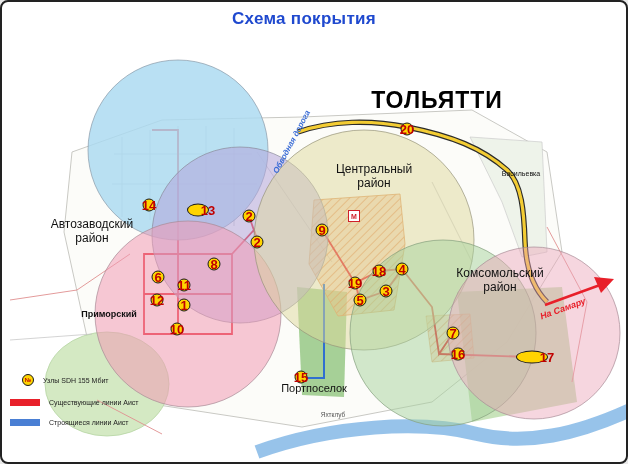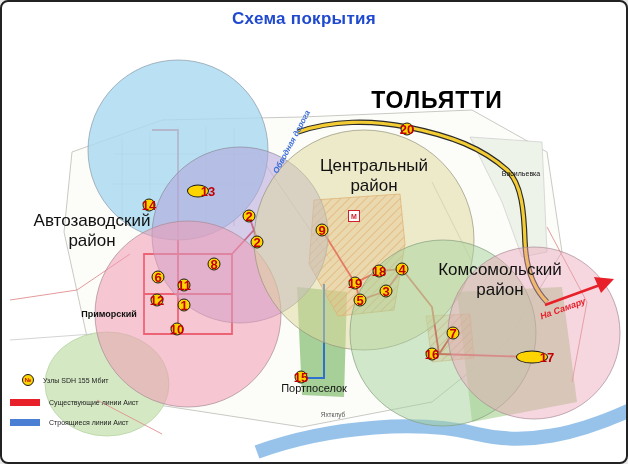--- a/index.html
+++ b/index.html
@@ -4,21 +4,21 @@
 <style>
   html,body{margin:0;padding:0;background:#e9e9e9;font-family:"Liberation Sans","DejaVu Sans",sans-serif;}
   .frame{position:relative;width:628px;height:464px;margin:0 auto;background:#fff;border:2px solid #222;
          border-radius:8px;overflow:hidden;box-sizing:border-box;}
   .frame svg{position:absolute;left:0;top:0;}
   .overlay{position:absolute;left:0;top:0;width:100%;height:100%;}
   .lbl{position:absolute;transform:translate(-50%,-50%);white-space:pre-line;text-align:center;line-height:1.2;color:#111;}
   .title-line{position:absolute;transform:translateX(-50%);font-weight:bold;font-size:17px;letter-spacing:.3px;}
   .city{font-weight:bold;font-size:23px;letter-spacing:1px;color:#000;}
   .district-big{font-weight:bold;font-size:15px;}
-  .district{font-size:17px;}
+  .district{font-size:12px;}
   .town-small{font-size:7px;}
   .tiny{font-size:6.5px;color:#555;}
   .primorsky{font-size:9px;font-weight:bold;}
   .port{font-size:11px;}
   .samara{font-size:9px;font-weight:bold;font-style:italic;transform:translate(-50%,-50%) rotate(-20deg);}
   .roadlbl{font-size:8px;font-weight:bold;font-style:italic;transform:translate(-50%,-50%) rotate(-62deg);}
   .metro{position:absolute;transform:translate(-50%,-50%);width:10px;height:10px;background:#fff;border:1.5px solid #d0202a;
          color:#d0202a;font-size:7px;font-weight:bold;display:flex;align-items:center;justify-content:center;line-height:1;}
   .node{position:absolute;width:13px;height:13px;border-radius:50%;background:var(--node-fill,#ffd400);
         border:1px solid #1a1a1a;color:var(--node-num,#c00000);font-size:13px;font-weight:bold;
@@ -128,37 +128,37 @@
     <div class="lbl town-small" style="left:519px;top:172px;">Васильевка</div>
     <div class="lbl tiny" style="left:331px;top:413px;">Яхтклуб</div>
     <div class="lbl samara" style="left:561px;top:307px;color:#e8202a;">На Самару</div>
     <div class="lbl roadlbl" style="left:290px;top:140px;color:#3a6cd6;">Обводная дорога</div>
     <div class="metro" style="left:352px;top:214px;">М</div>
   </div>
 
   <div class="overlay">
       <div class="node" style="left: 405px; top: 127px;">20</div>
       <div class="node" style="left: 147px; top: 203px;">14</div>
-      <div class="node" style="left: 196px; top: 189px; padding-left: 20px;">13</div>
+      <div class="node" style="left: 196px; top: 208px; padding-left: 20px;">13</div>
       <div class="node" style="left: 247px; top: 214px;">2</div>
       <div class="node" style="left: 255px; top: 240px;">2</div>
       <div class="node" style="left: 320px; top: 228px;">9</div>
       <div class="node" style="left: 212px; top: 262px;">8</div>
       <div class="node" style="left: 156px; top: 275px;">6</div>
       <div class="node" style="left: 182px; top: 283px;">11</div>
       <div class="node" style="left: 155px; top: 298px;">12</div>
       <div class="node" style="left: 182px; top: 303px;">1</div>
       <div class="node" style="left: 175px; top: 327px;">10</div>
       <div class="node" style="left: 353px; top: 281px;">19</div>
       <div class="node" style="left: 377px; top: 269px;">18</div>
       <div class="node" style="left: 400px; top: 267px;">4</div>
       <div class="node" style="left: 384px; top: 289px;">3</div>
       <div class="node" style="left: 358px; top: 298px;">5</div>
       <div class="node" style="left: 299px; top: 375px;">15</div>
-      <div class="node" style="left: 430px; top: 352px;">16</div>
+      <div class="node" style="left: 456px; top: 352px; border-radius: 6px;">16</div>
       <div class="node" style="left: 451px; top: 331px;">7</div>
       <div class="node" style="left: 530px; top: 355px; padding-left: 30px;">17</div>
     </div>
 
   <div class="legend">
       <div class="legend-row legend-row-node">
         <div class="legend-node">№</div>
         <span class="legend-label">Узлы SDH 155 Мбит</span>
       </div>
       <div class="legend-row legend-row-line">

